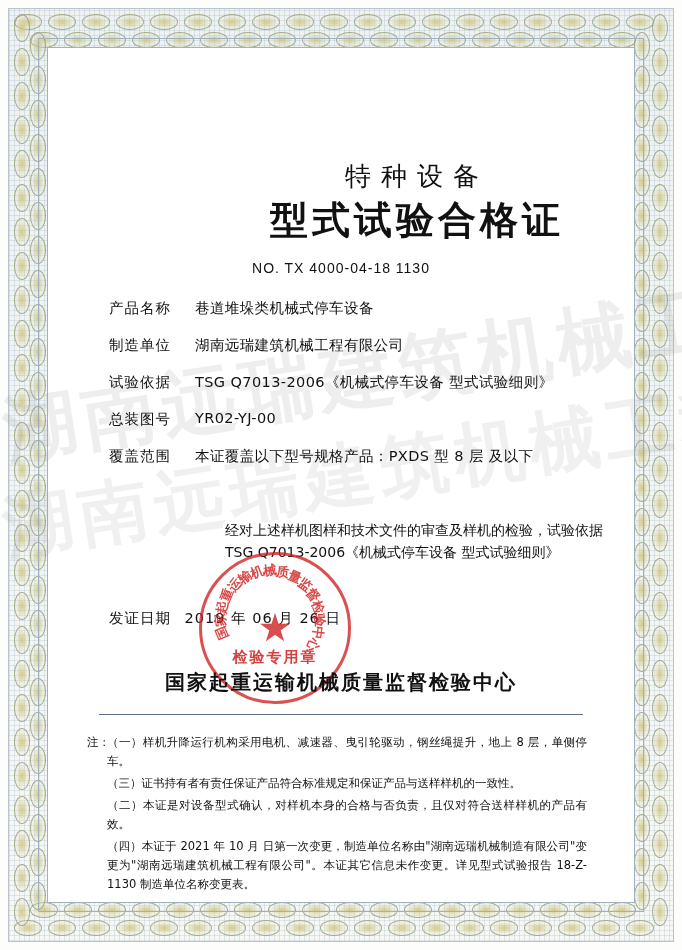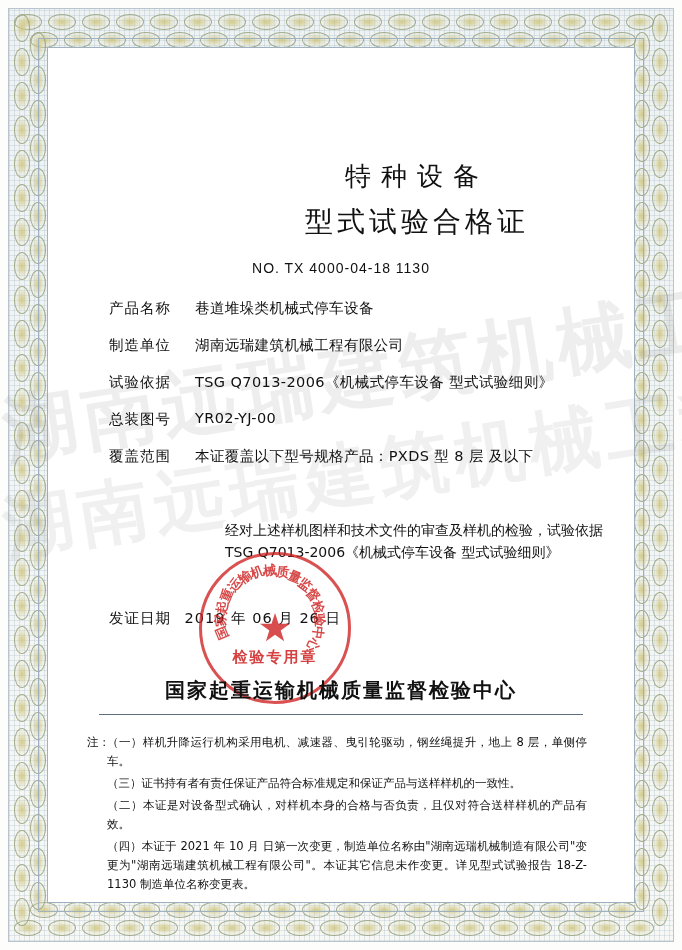--- a/index.html
+++ b/index.html
@@ -106,26 +106,26 @@
     left:180px;top:112px;
     width:380px;
     text-align:center;
     font-family:"DejaVu Serif", serif;
     font-size:26px;
     letter-spacing:10px;
     color:#111;
   }
   .title-big{
     position:absolute;
-    left:175px;top:156px;
+    left:175px;top:148px;
     width:390px;
     text-align:center;
     font-family:"DejaVu Serif", serif;
-    font-size:28px;
-    font-weight:normal;
+    font-size:38px;
+    font-weight:bold;
     letter-spacing:4px;
     color:#111;
   }
   .cert-no{
     position:absolute;
     left:0;top:213px;
     width:588px;
     text-align:center;
     font-family:Liberation Sans, sans-serif;
     font-size:14px;
@@ -181,21 +181,20 @@
   .org{
     position:absolute;
     left:0;top:622px;
     width:588px;
     text-align:center;
     font-family:"DejaVu Serif", serif;
     font-size:20px;
     font-weight:bold;
     letter-spacing:2px;
     color:#111;
-    margin-top:8px;
   }
 
   .divider{
     position:absolute;
     left:52px;top:667px;
     width:484px;
     border-top:1px solid #5f6f80;
   }
 
   

